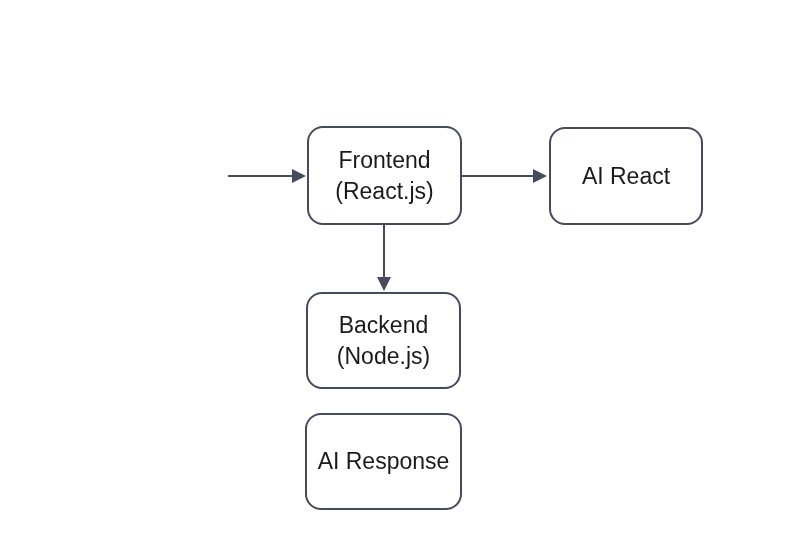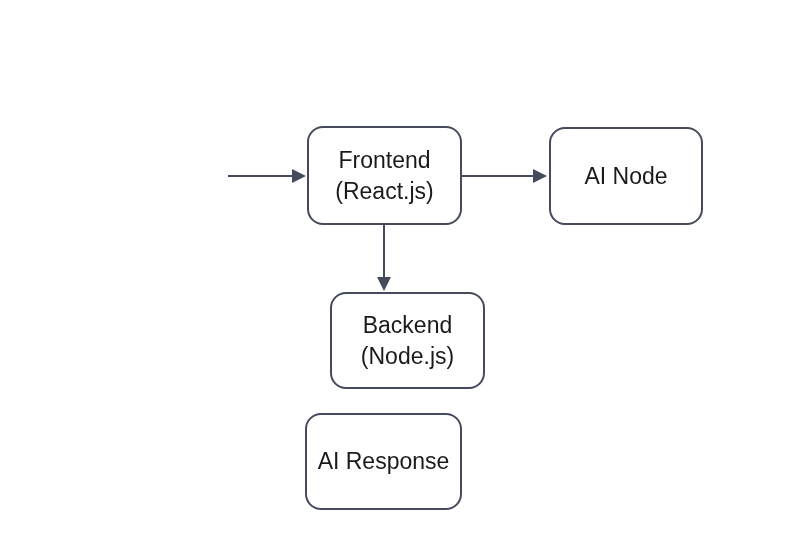--- a/index.html
+++ b/index.html
@@ -41,21 +41,21 @@
   .node-label {
     white-space: pre-line;
     text-align: center;
     font-size: 23px;
     line-height: 1.33;
     color: var(--node-text, #1a1a1a);
   }
   .node-emotion-input { left: 74px;  top: 126px; width: 154px; height: 99px; }
   .node-frontend      { left: 307px; top: 126px; width: 155px; height: 99px; }
   .node-ai-model      { left: 549px; top: 127px; width: 154px; height: 98px; }
-  .node-backend       { left: 306px; top: 292px; width: 155px; height: 97px; margin-left: 24px; }
+  .node-backend       { left: 306px; top: 292px; width: 155px; height: 97px; }
   .node-ai-response   { left: 305px; top: 413px; width: 157px; height: 97px; }
   .edges-layer {
     position: absolute;
     left: 0;
     top: 0;
     width: 806px;
     height: 537px;
     pointer-events: none;
   }
   .edge-line {
@@ -92,21 +92,21 @@
     </g>
   </svg>
 
 
   <div class="node node-frontend">
     <span class="node-label">Frontend
 (React.js)</span>
   </div>
 
   <div class="node node-ai-model">
-    <span class="node-label">AI Node</span>
+    <span class="node-label">AI React</span>
   </div>
 
   <div class="node node-backend">
     <span class="node-label">Backend
 (Node.js)</span>
   </div>
 
   <div class="node node-ai-response">
     <span class="node-label">AI Response</span>
   </div>

